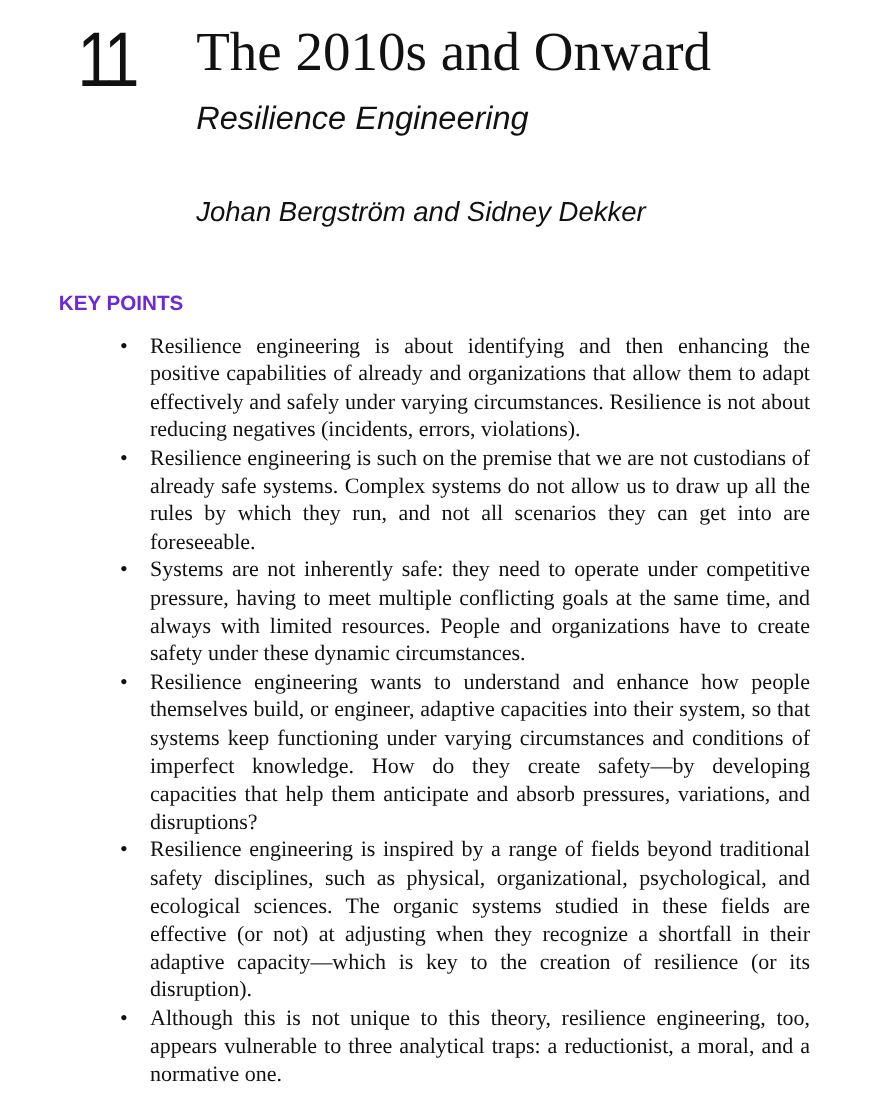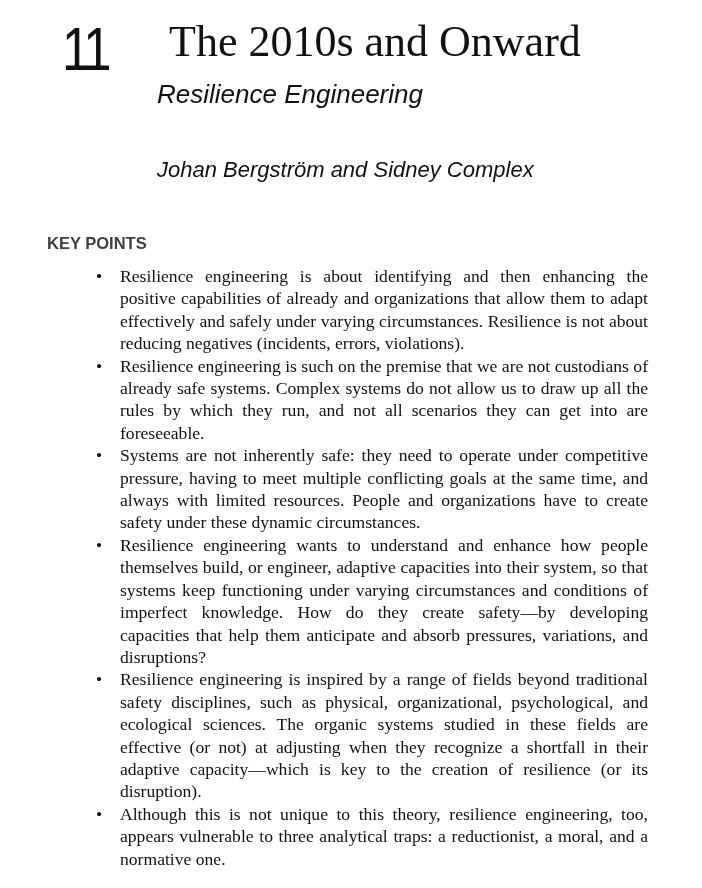--- a/index.html
+++ b/index.html
@@ -4,56 +4,56 @@
 <style>
   html, body { margin: 0; padding: 0; background: #ffffff; }
   body { width: 702px; height: 888px; position: relative; overflow: hidden; color: #111111; }
   .chapter-num {
     position: absolute; left: 62px; top: 14px;
     font-family: "Liberation Sans", sans-serif; font-size: 62px; line-height: 70px;
     letter-spacing: -4px; font-weight: normal; color: #111;
     transform: scaleX(0.82); transform-origin: left top;
   }
   .chapter-title {
-    position: absolute; left: 169px; top: 16px;
+    position: absolute; left: 157px; top: 16px;
     font-family: "Liberation Serif", serif; font-size: 44px; line-height: 52px;
     white-space: nowrap; color: #111;
   }
   .chapter-subtitle {
     position: absolute; left: 157px; top: 72px;
     font-family: "Liberation Sans", sans-serif; font-style: italic; font-size: 26px; line-height: 44px;
     white-space: nowrap; color: #111;
   }
   .authors {
     position: absolute; left: 157px; top: 156px;
     font-family: "Liberation Sans", sans-serif; font-style: italic; font-size: 22px; line-height: 28px;
     white-space: nowrap; color: #111;
   }
   .key-heading {
     position: absolute; left: 47px; top: 232px;
     font-family: "Liberation Sans", sans-serif; font-weight: bold; font-size: 16.5px; line-height: 22px;
-    color: #404040;
+    color: #6d28d9;
   }
   .key-list {
     position: absolute; left: 96px; top: 265px; width: 552px;
     margin: 0; padding: 0; list-style: none;
     font-family: "Liberation Serif", serif; font-size: 17.6px; line-height: 22.4px;
     color: #111;
   }
   .key-item { position: relative; padding-left: 24px; text-align: justify; }
   .bullet { position: absolute; left: 0; top: 0; }
 </style>
 </head>
 <body>
 
 <div>
   <div class="chapter-num">11</div>
   <div class="chapter-title">The 2010s and Onward</div>
   <div class="chapter-subtitle">Resilience Engineering</div>
-  <div class="authors">Johan Bergström and Sidney Complex</div>
+  <div class="authors">Johan Bergström and Sidney Dekker</div>
 </div>
 
 <div class="key-heading">KEY POINTS</div>
 
 <ul class="key-list">
   <li class="key-item">
     <span class="bullet">•</span>
     <span>Resilience engineering is about identifying and then enhancing the positive capabilities of already and organizations that allow them to adapt effectively and safely under varying circumstances. Resilience is not about reducing negatives (incidents, errors, violations).</span>
   </li>
   <li class="key-item">

